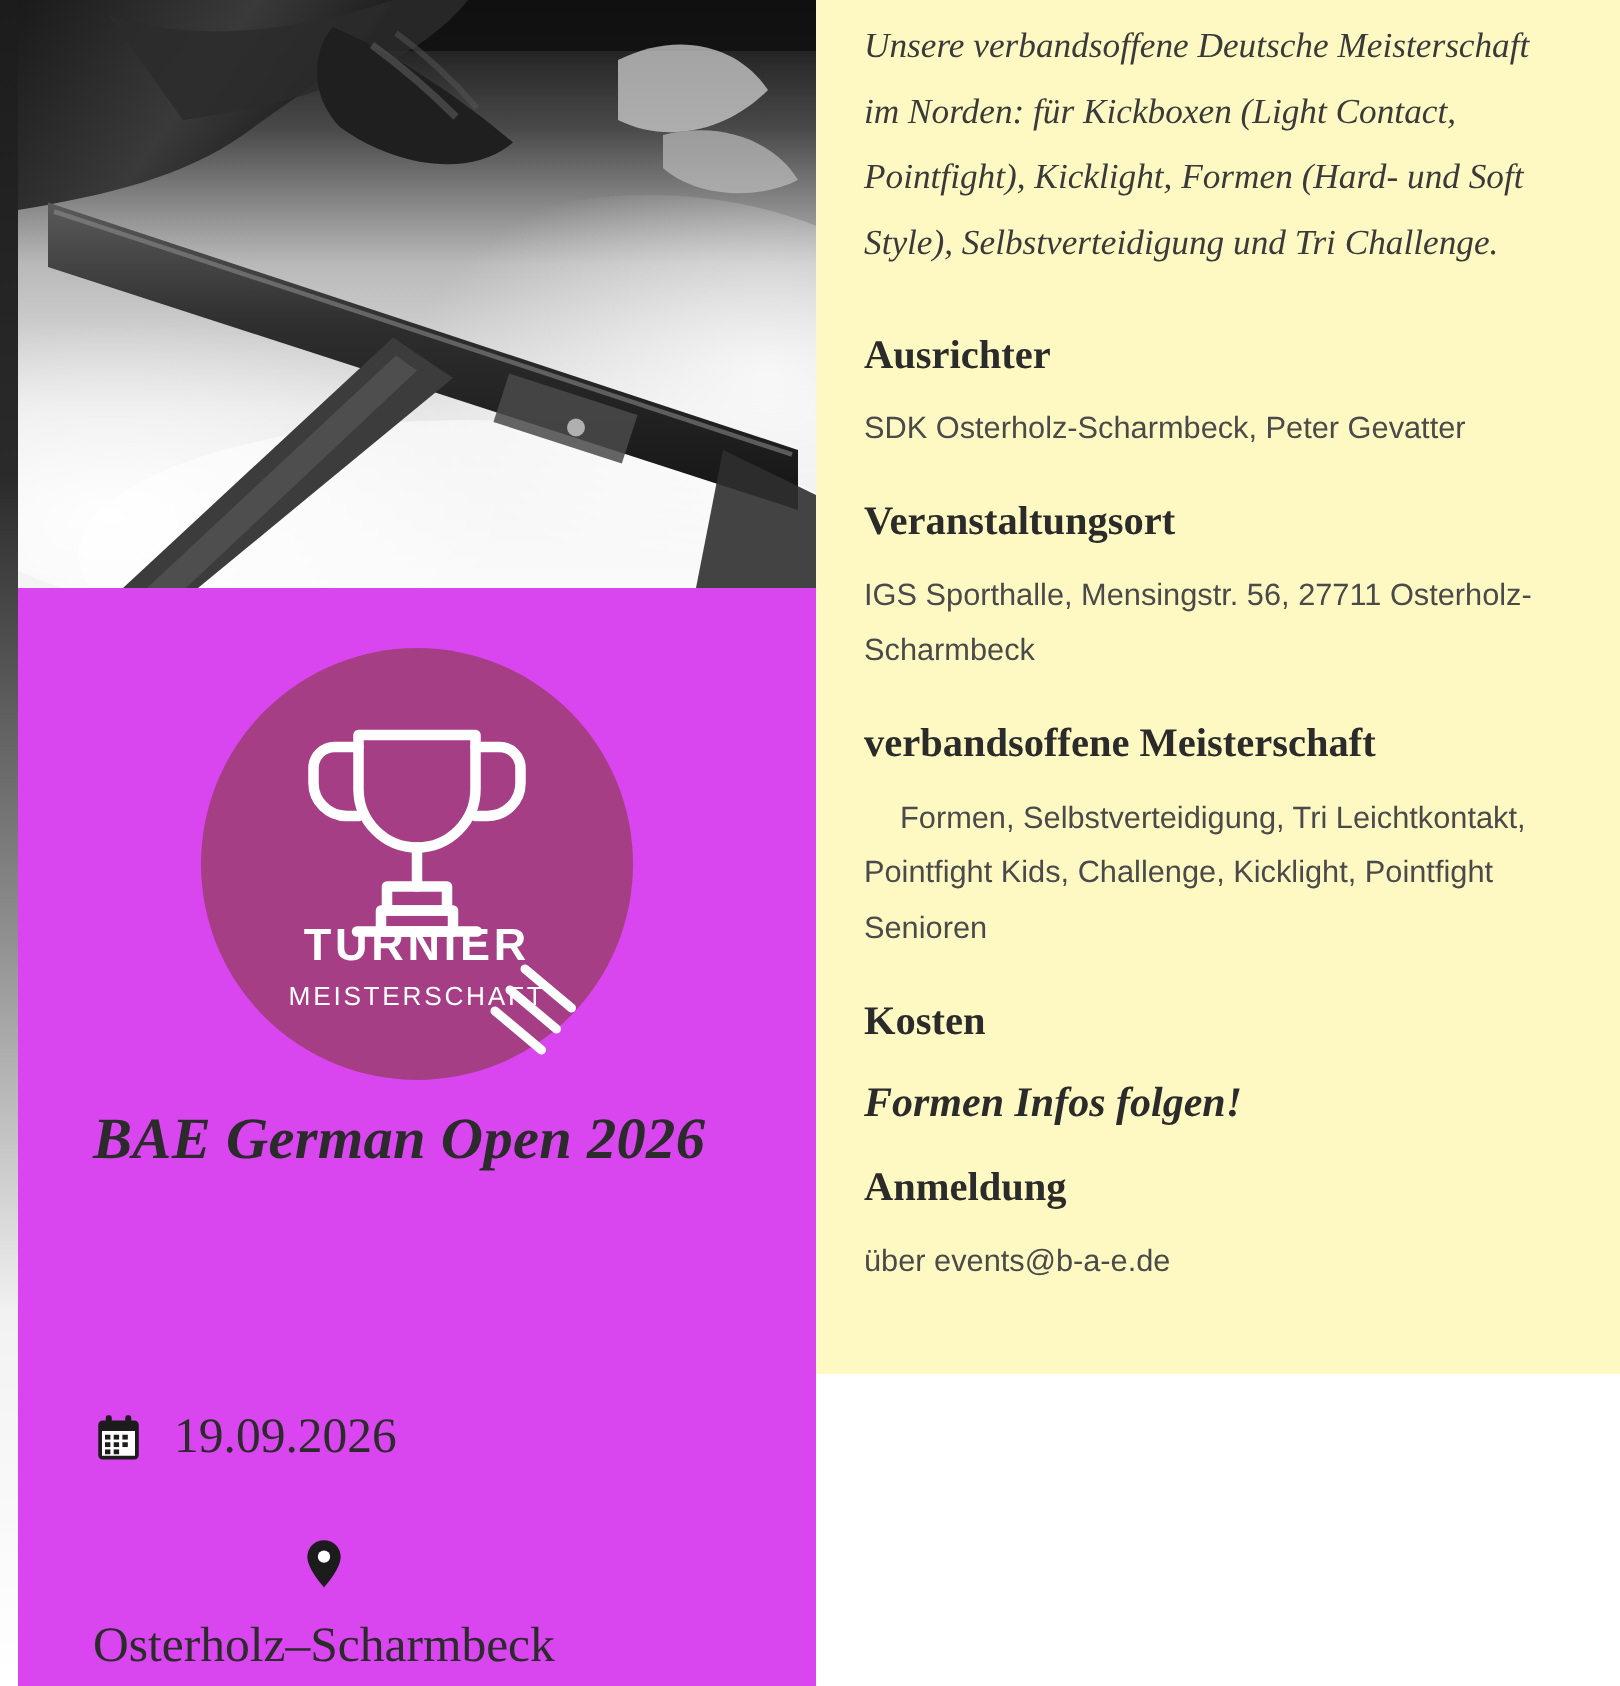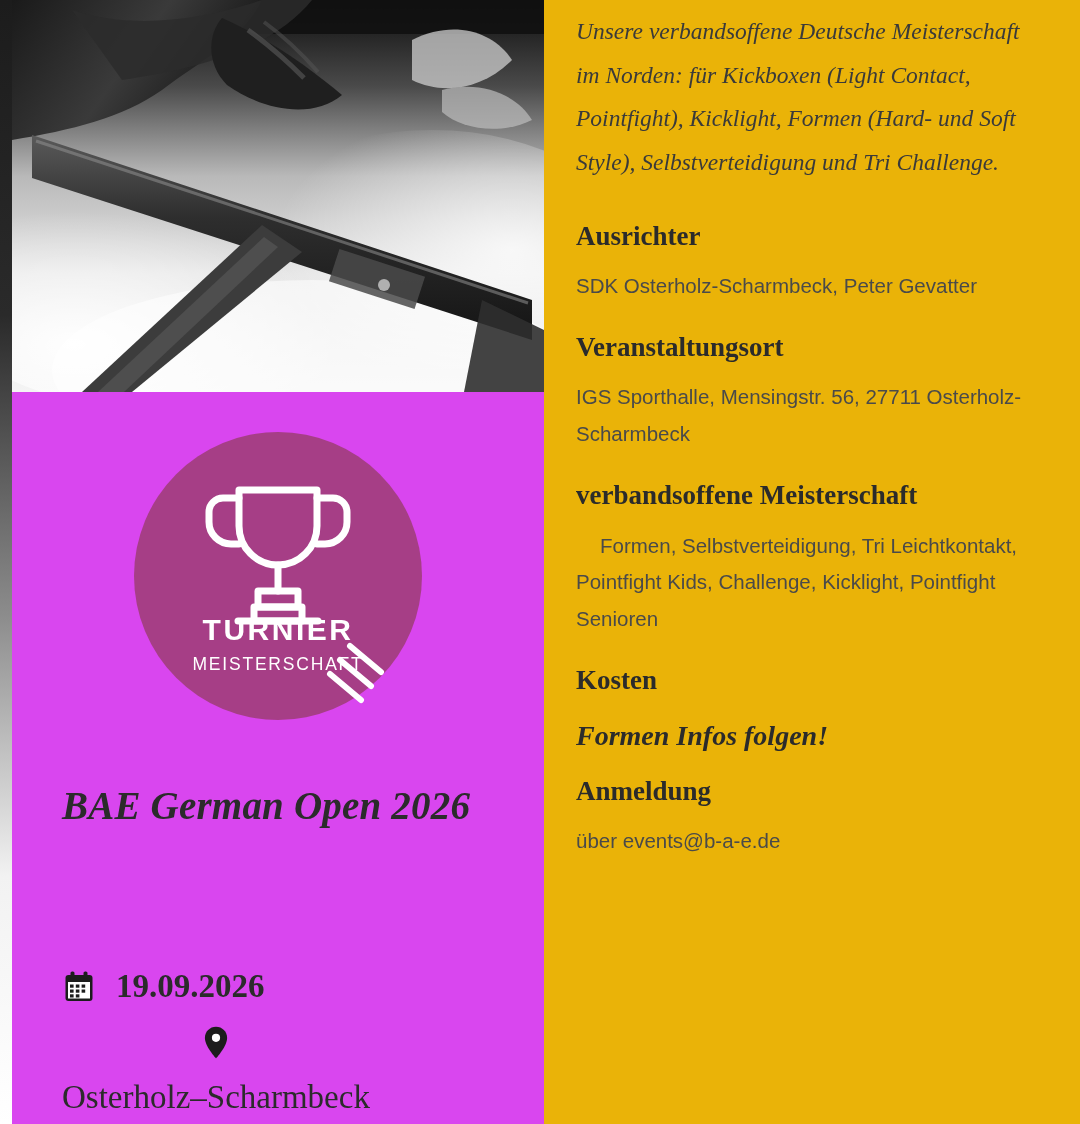--- a/index.html
+++ b/index.html
@@ -59,63 +59,63 @@
   .badge {
     position: relative;
     width: 288px;
     height: 288px;
   }
   .badge svg { display: block; width: 288px; height: 288px; }
 
   .event-title {
     position: absolute;
     left: 62px;
-    top: 778px;
+    top: 732px;
     width: 470px;
     font-family: "Liberation Serif", serif;
     font-style: italic;
     font-weight: 700;
     font-size: 39px;
     line-height: 1.42;
     color: #2b2b2b;
     letter-spacing: 0.2px;
   }
 
   .meta-row {
     position: absolute;
     left: 62px;
     display: flex;
     align-items: center;
     gap: 20px;
     color: #2b2b2b;
   }
-  .meta-row.date { top: 968px; font-weight: bold; }
+  .meta-row.date { top: 940px; }
   .meta-row.place { top: 1026px; flex-direction: column; }
   .meta-icon {
     width: 34px;
     display: flex;
     align-items: center;
     justify-content: center;
     color: #1c1c1c;
   }
   .meta-text {
     font-family: "Liberation Serif", serif;
     font-size: 33px;
     color: #2b2b2b;
     white-space: nowrap;
   }
 
   
   .right-col {
     position: relative;
     width: 536px;
-    height: 1124px;
+    height: 916px;
     flex: 0 0 536px;
     padding: 10px 34px 0 32px;
-    background: #eab308;
+    background: #fef9c3;
   }
 
   .intro {
     font-family: "Liberation Serif", serif;
     font-style: italic;
     font-size: 23.5px;
     line-height: 1.86;
     color: #3a3a3a;
     margin: 0 0 34px 0;
     max-width: 470px;

